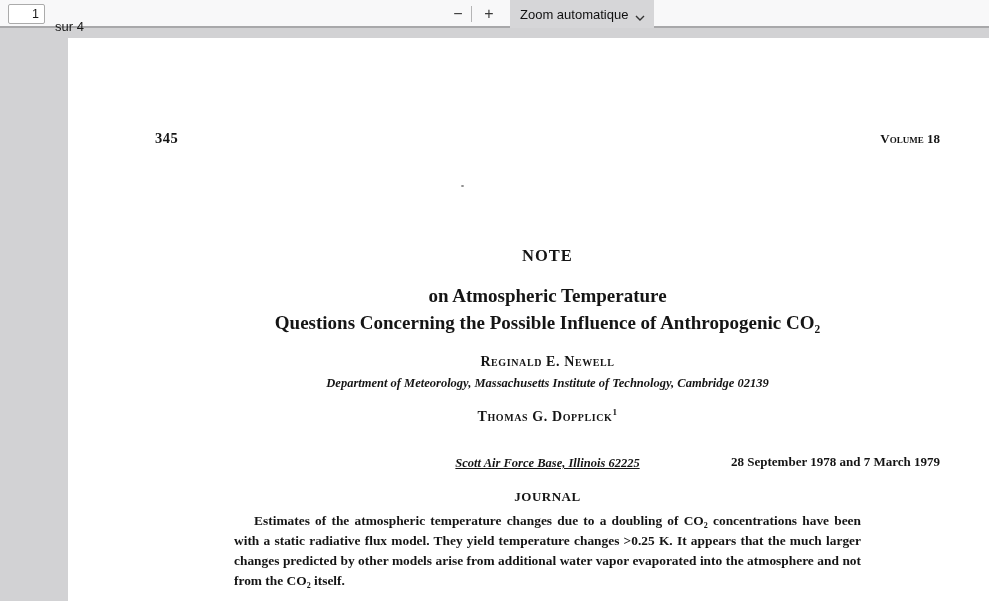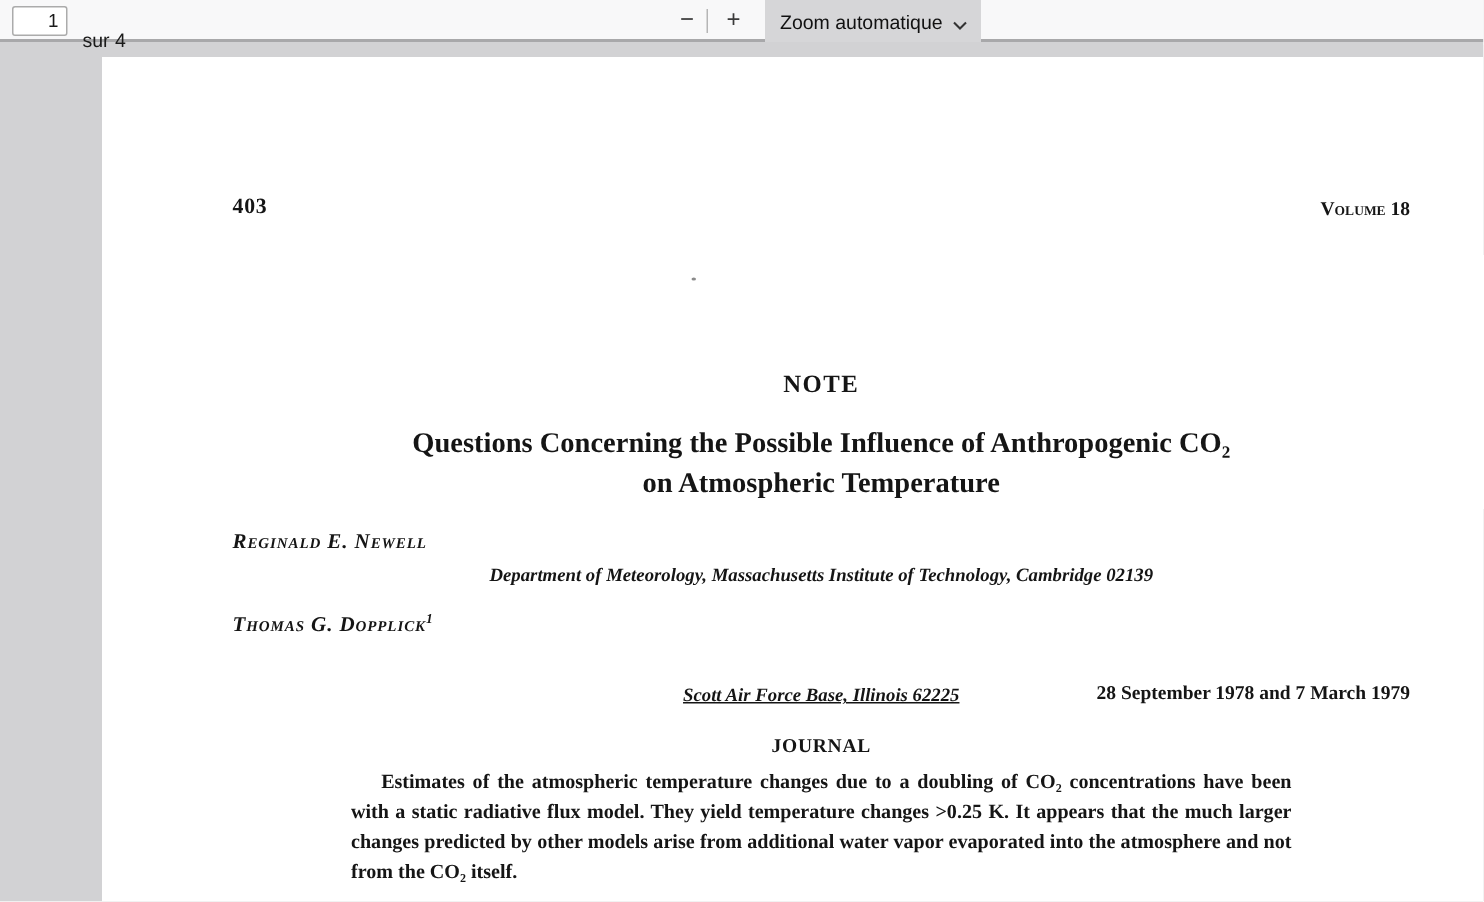--- a/index.html
+++ b/index.html
@@ -111,23 +111,23 @@
     font-size: 16.5px; font-weight: bold; letter-spacing: 1px;
   }
   .paper-title {
     position: absolute; top: 244px; left: 0; width: 100%;
     text-align: center;
     font-size: 19px; font-weight: bold; line-height: 27px;
   }
 
   .author-name {
     position: absolute; left: 0; width: 100%;
-    text-align: left;
+    text-align: center;
     font-size: 14px; font-weight: bold;
-    font-variant: small-caps; letter-spacing: 0.6px; font-style: italic;
+    font-variant: small-caps; letter-spacing: 0.6px;
   }
   .author-name sup { font-size: 9px; font-variant: normal; }
   .author-name.newell  { top: 316px; }
   .author-name.dopplick { top: 369px; }
 
   .affiliation {
     position: absolute; left: 0; width: 100%;
     text-align: center;
     font-size: 12.5px; font-style: italic; font-weight: bold;
   }
@@ -181,29 +181,29 @@
         </svg>
       </span>
     </div>
   </div>
 
   <div class="viewer">
     <div class="doc-page">
       <div class="content-col">
 
         <div class="running-head">
-          <span class="folio">403</span>
+          <span class="folio">345</span>
           <span class="volume">Volume 18</span>
         </div>
 
         <div class="note-heading">NOTE</div>
 
         <div class="paper-title">
+          <div>on Atmospheric Temperature</div>
           <div>Questions Concerning the Possible Influence of Anthropogenic CO₂</div>
-          <div>on Atmospheric Temperature</div>
         </div>
 
         <div class="author-name newell">
           <span>Reginald E. Newell</span>
         </div>
 
         <div class="affiliation mit">Department of Meteorology, Massachusetts Institute of Technology, Cambridge 02139</div>
 
         <div class="author-name dopplick">
           <span>Thomas G. Dopplick</span><sup>1</sup>

